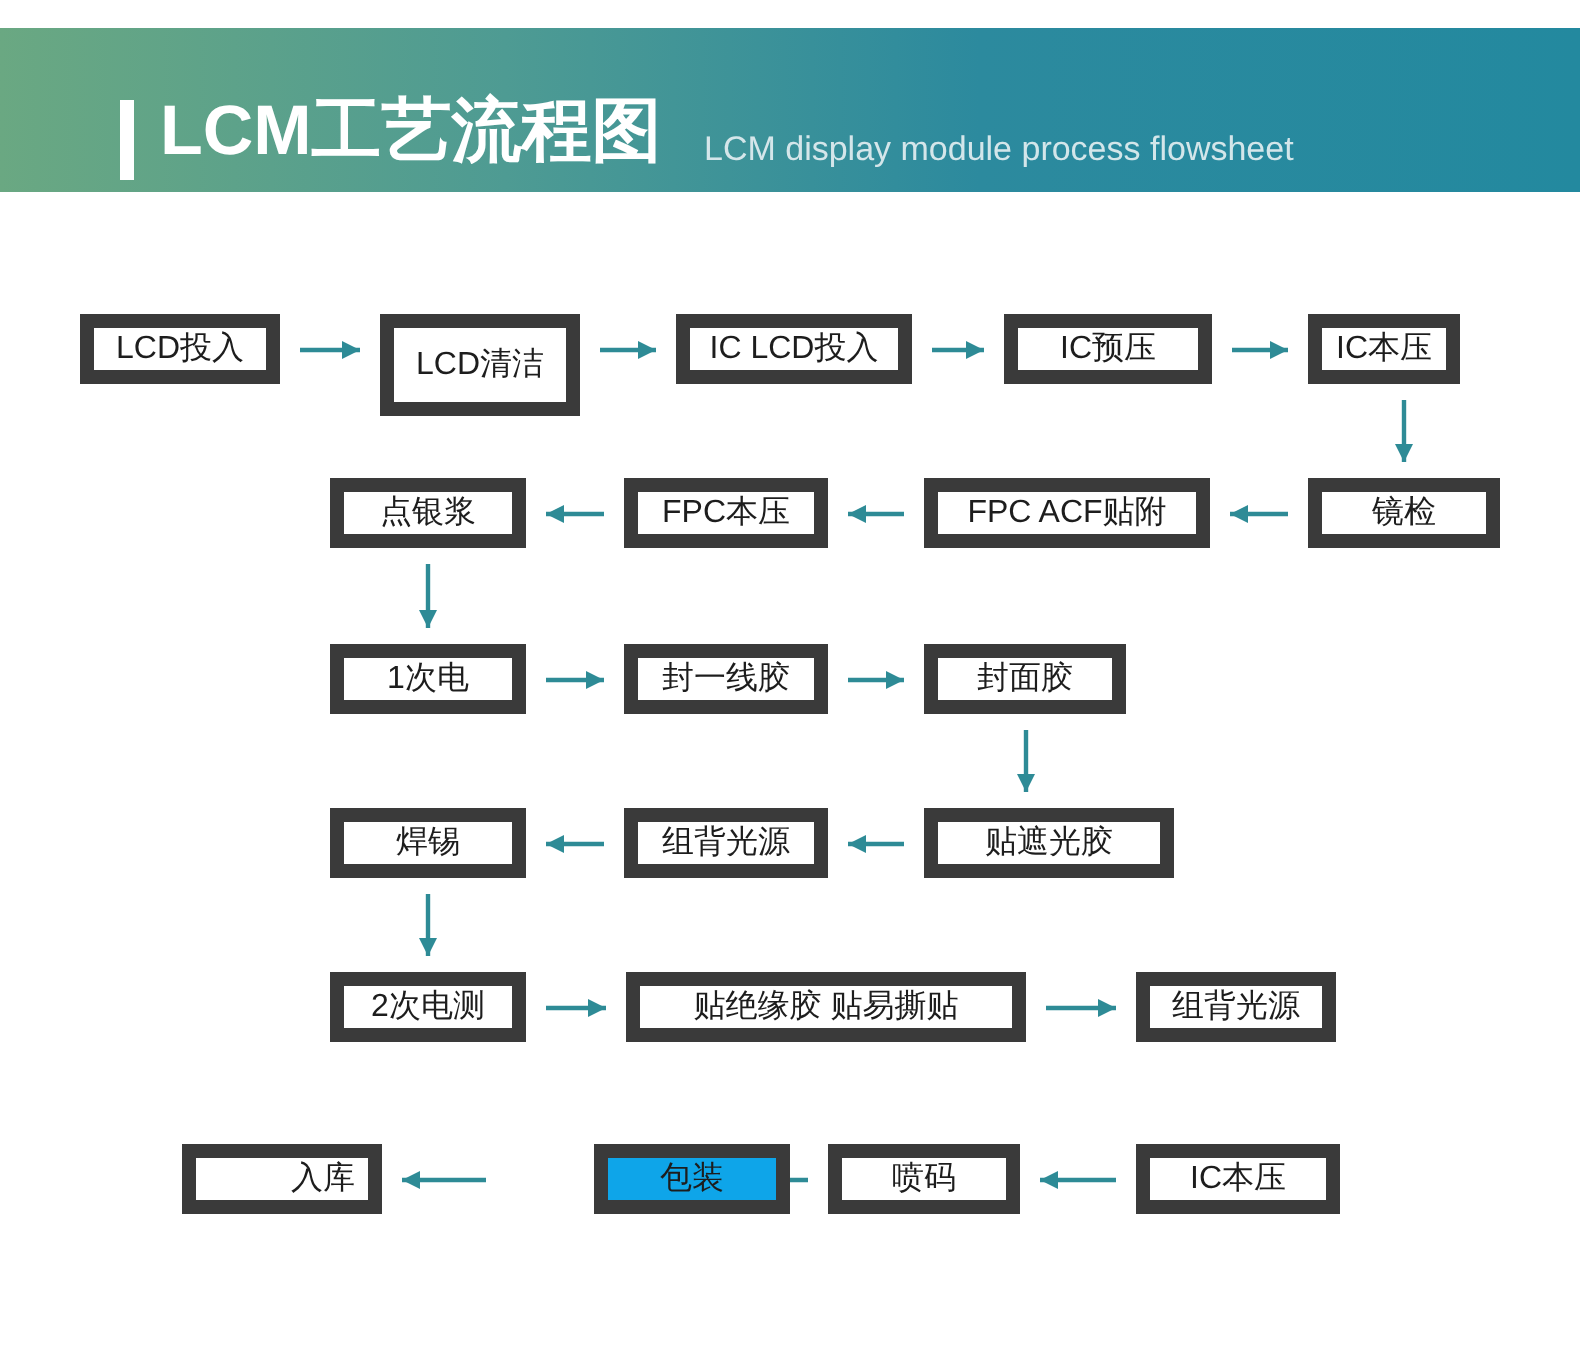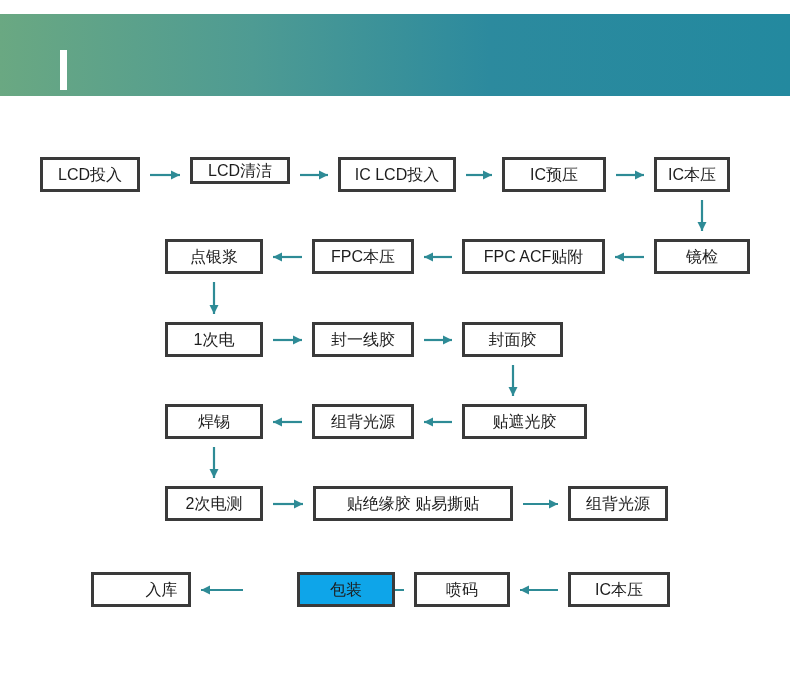--- a/index.html
+++ b/index.html
@@ -61,21 +61,21 @@
     position: absolute;
     left: 0;
     top: 96px;
     width: 790px;
     height: 585px;
   }
 
   .node {
     position: absolute;
     box-sizing: border-box;
-    border: 3px solid #a16207;
+    border: 7px solid #a16207;
     background: #ffffff;
     color: #1d1d1d;
     font-size: 16px;
     font-weight: 400;
     display: flex;
     align-items: center;
     justify-content: center;
     text-align: center;
     white-space: nowrap;
     line-height: 1;
@@ -84,20 +84,22 @@
   .conn {
     position: absolute;
   }
   .conn svg { display: block; overflow: visible; }
 </style>
 </head>
 <body>
 
 <div id="header-banner">
   <div id="header-accent-bar"></div>
+  <div id="header-title-cn">LCM工艺流程图</div>
+  <div id="header-title-en">LCM display module process flowsheet</div>
 </div>
 
 <div id="flowchart">
   <div id="edge-layer">
       <div class="conn" style="left: 140px; top: 66.5px; width: 50px; height: 24px;">
         <svg width="50" height="24" viewBox="0 0 50 24">
           <line x1="10" y1="12" x2="40" y2="12" stroke="#2e8b96" stroke-width="2.2"></line>
           <polygon points="40,12 31,7.5 31,16.5" fill="#2e8b96"></polygon>
         </svg>
       </div>
@@ -213,21 +215,21 @@
         <svg width="62" height="24" viewBox="0 0 62 24">
           <line x1="52" y1="12" x2="10" y2="12" stroke="#2e8b96" stroke-width="2.2"></line>
           <polygon points="10,12 19,7.5 19,16.5" fill="#2e8b96"></polygon>
         </svg>
       </div>
     </div>
   <div id="node-layer">
       <div class="node" style="left: 40px; top: 61px; width: 100px; height: 35px; border-color: rgb(58, 58, 58); background: rgb(255, 255, 255); color: rgb(29, 29, 29);">
         <span>LCD投入</span>
       </div>
-      <div class="node" style="left: 190px; top: 61px; width: 100px; height: 27px; border-color: rgb(58, 58, 58); background: rgb(255, 255, 255); color: rgb(29, 29, 29);">
+      <div class="node" style="left: 190px; top: 61px; width: 100px; height: 51px; border-color: rgb(58, 58, 58); background: rgb(255, 255, 255); color: rgb(29, 29, 29);">
         <span>LCD清洁</span>
       </div>
       <div class="node" style="left: 338px; top: 61px; width: 118px; height: 35px; border-color: rgb(58, 58, 58); background: rgb(255, 255, 255); color: rgb(29, 29, 29);">
         <span>IC LCD投入</span>
       </div>
       <div class="node" style="left: 502px; top: 61px; width: 104px; height: 35px; border-color: rgb(58, 58, 58); background: rgb(255, 255, 255); color: rgb(29, 29, 29);">
         <span>IC预压</span>
       </div>
       <div class="node" style="left: 654px; top: 61px; width: 76px; height: 35px; border-color: rgb(58, 58, 58); background: rgb(255, 255, 255); color: rgb(29, 29, 29);">
         <span>IC本压</span>

